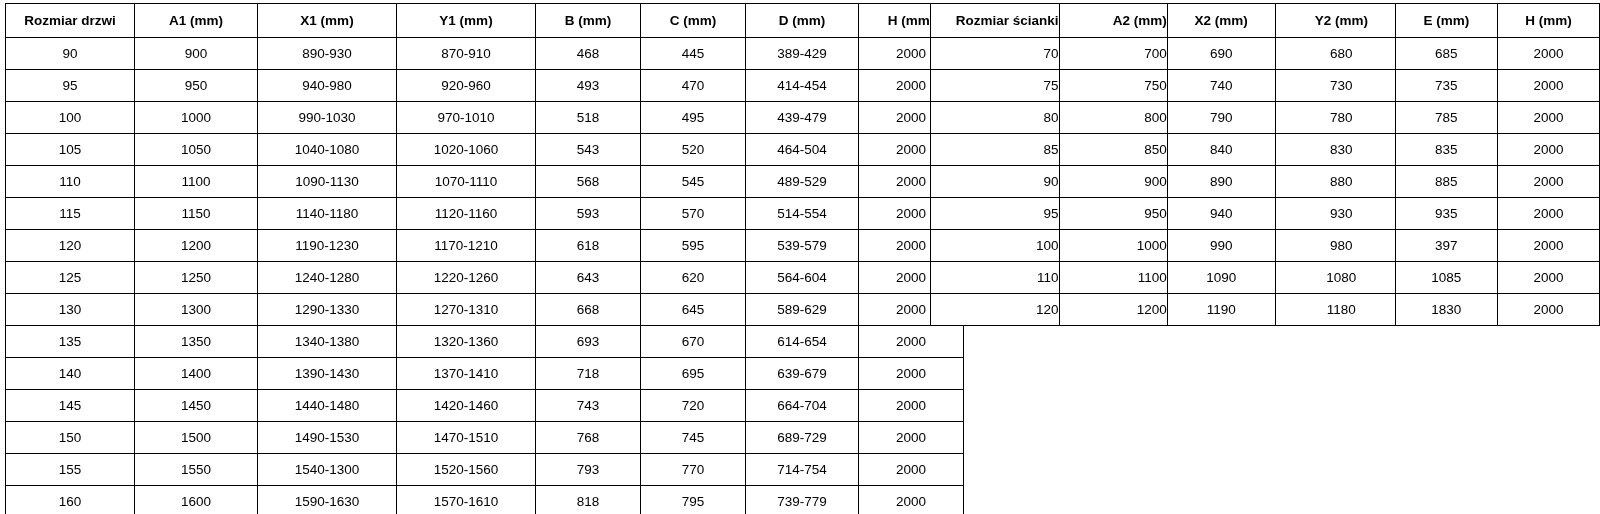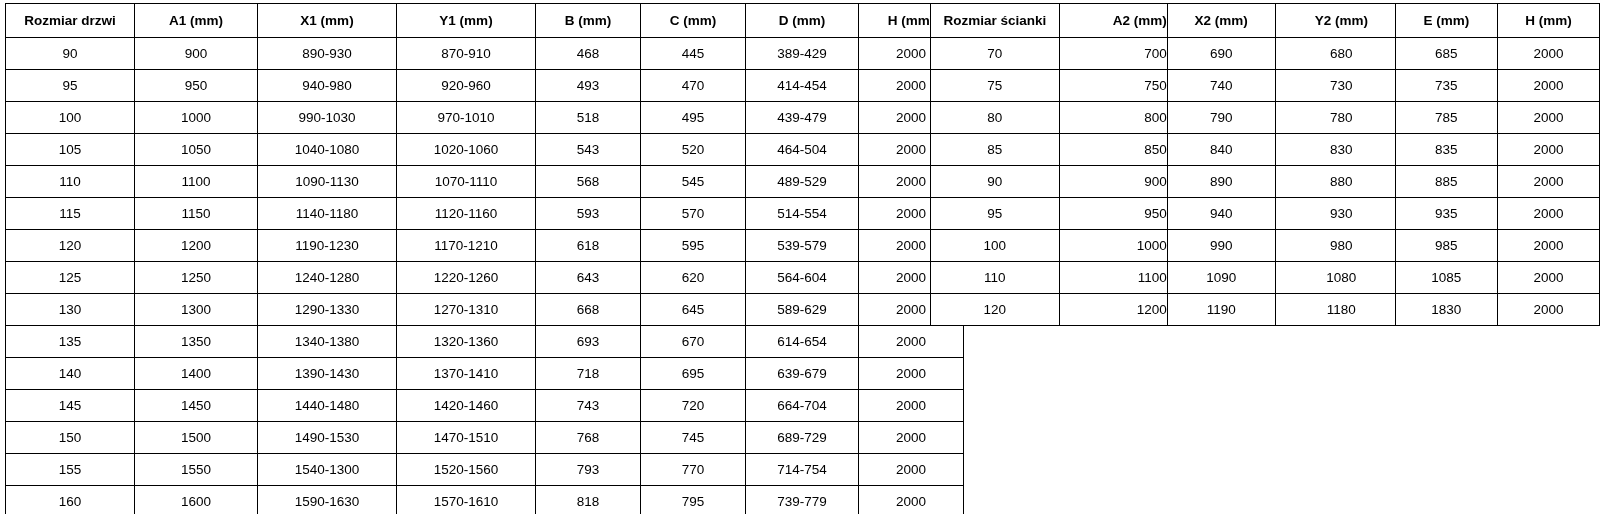--- a/index.html
+++ b/index.html
@@ -55,21 +55,21 @@
   
   #doors-table th:nth-child(1), #doors-table td:nth-child(1) { width: 128px; }
   #doors-table th:nth-child(2), #doors-table td:nth-child(2) { width: 122px; }
   #doors-table th:nth-child(3), #doors-table td:nth-child(3) { width: 138px; }
   #doors-table th:nth-child(4), #doors-table td:nth-child(4) { width: 138px; }
   #doors-table th:nth-child(5), #doors-table td:nth-child(5) { width: 104px; }
   #doors-table th:nth-child(6), #doors-table td:nth-child(6) { width: 104px; }
   #doors-table th:nth-child(7), #doors-table td:nth-child(7) { width: 112px; }
   #doors-table th:nth-child(8), #doors-table td:nth-child(8) { width: 104px; }
   
-  #walls-table th:nth-child(1), #walls-table td:nth-child(1) { width: 128px; }
+  #walls-table th:nth-child(1), #walls-table td:nth-child(1) { width: 128px; text-align: right; }
   #walls-table th:nth-child(2), #walls-table td:nth-child(2) { width: 108px; text-align: right; }
   #walls-table th:nth-child(3), #walls-table td:nth-child(3) { width: 108px; }
   #walls-table th:nth-child(4), #walls-table td:nth-child(4) { width: 108px; padding-left: 12px; }
   #walls-table th:nth-child(5), #walls-table td:nth-child(5) { width: 102px; }
   #walls-table th:nth-child(6), #walls-table td:nth-child(6) { width: 102px; }
 </style>
 </head>
 <body>
 
 <div class="page">
@@ -302,21 +302,21 @@
             <td>940</td>
             <td>930</td>
             <td>935</td>
             <td>2000</td>
           </tr>
           <tr>
             <td>100</td>
             <td>1000</td>
             <td>990</td>
             <td>980</td>
-            <td>985</td>
+            <td>397</td>
             <td>2000</td>
           </tr>
           <tr>
             <td>110</td>
             <td>1100</td>
             <td>1090</td>
             <td>1080</td>
             <td>1085</td>
             <td>2000</td>
           </tr>

